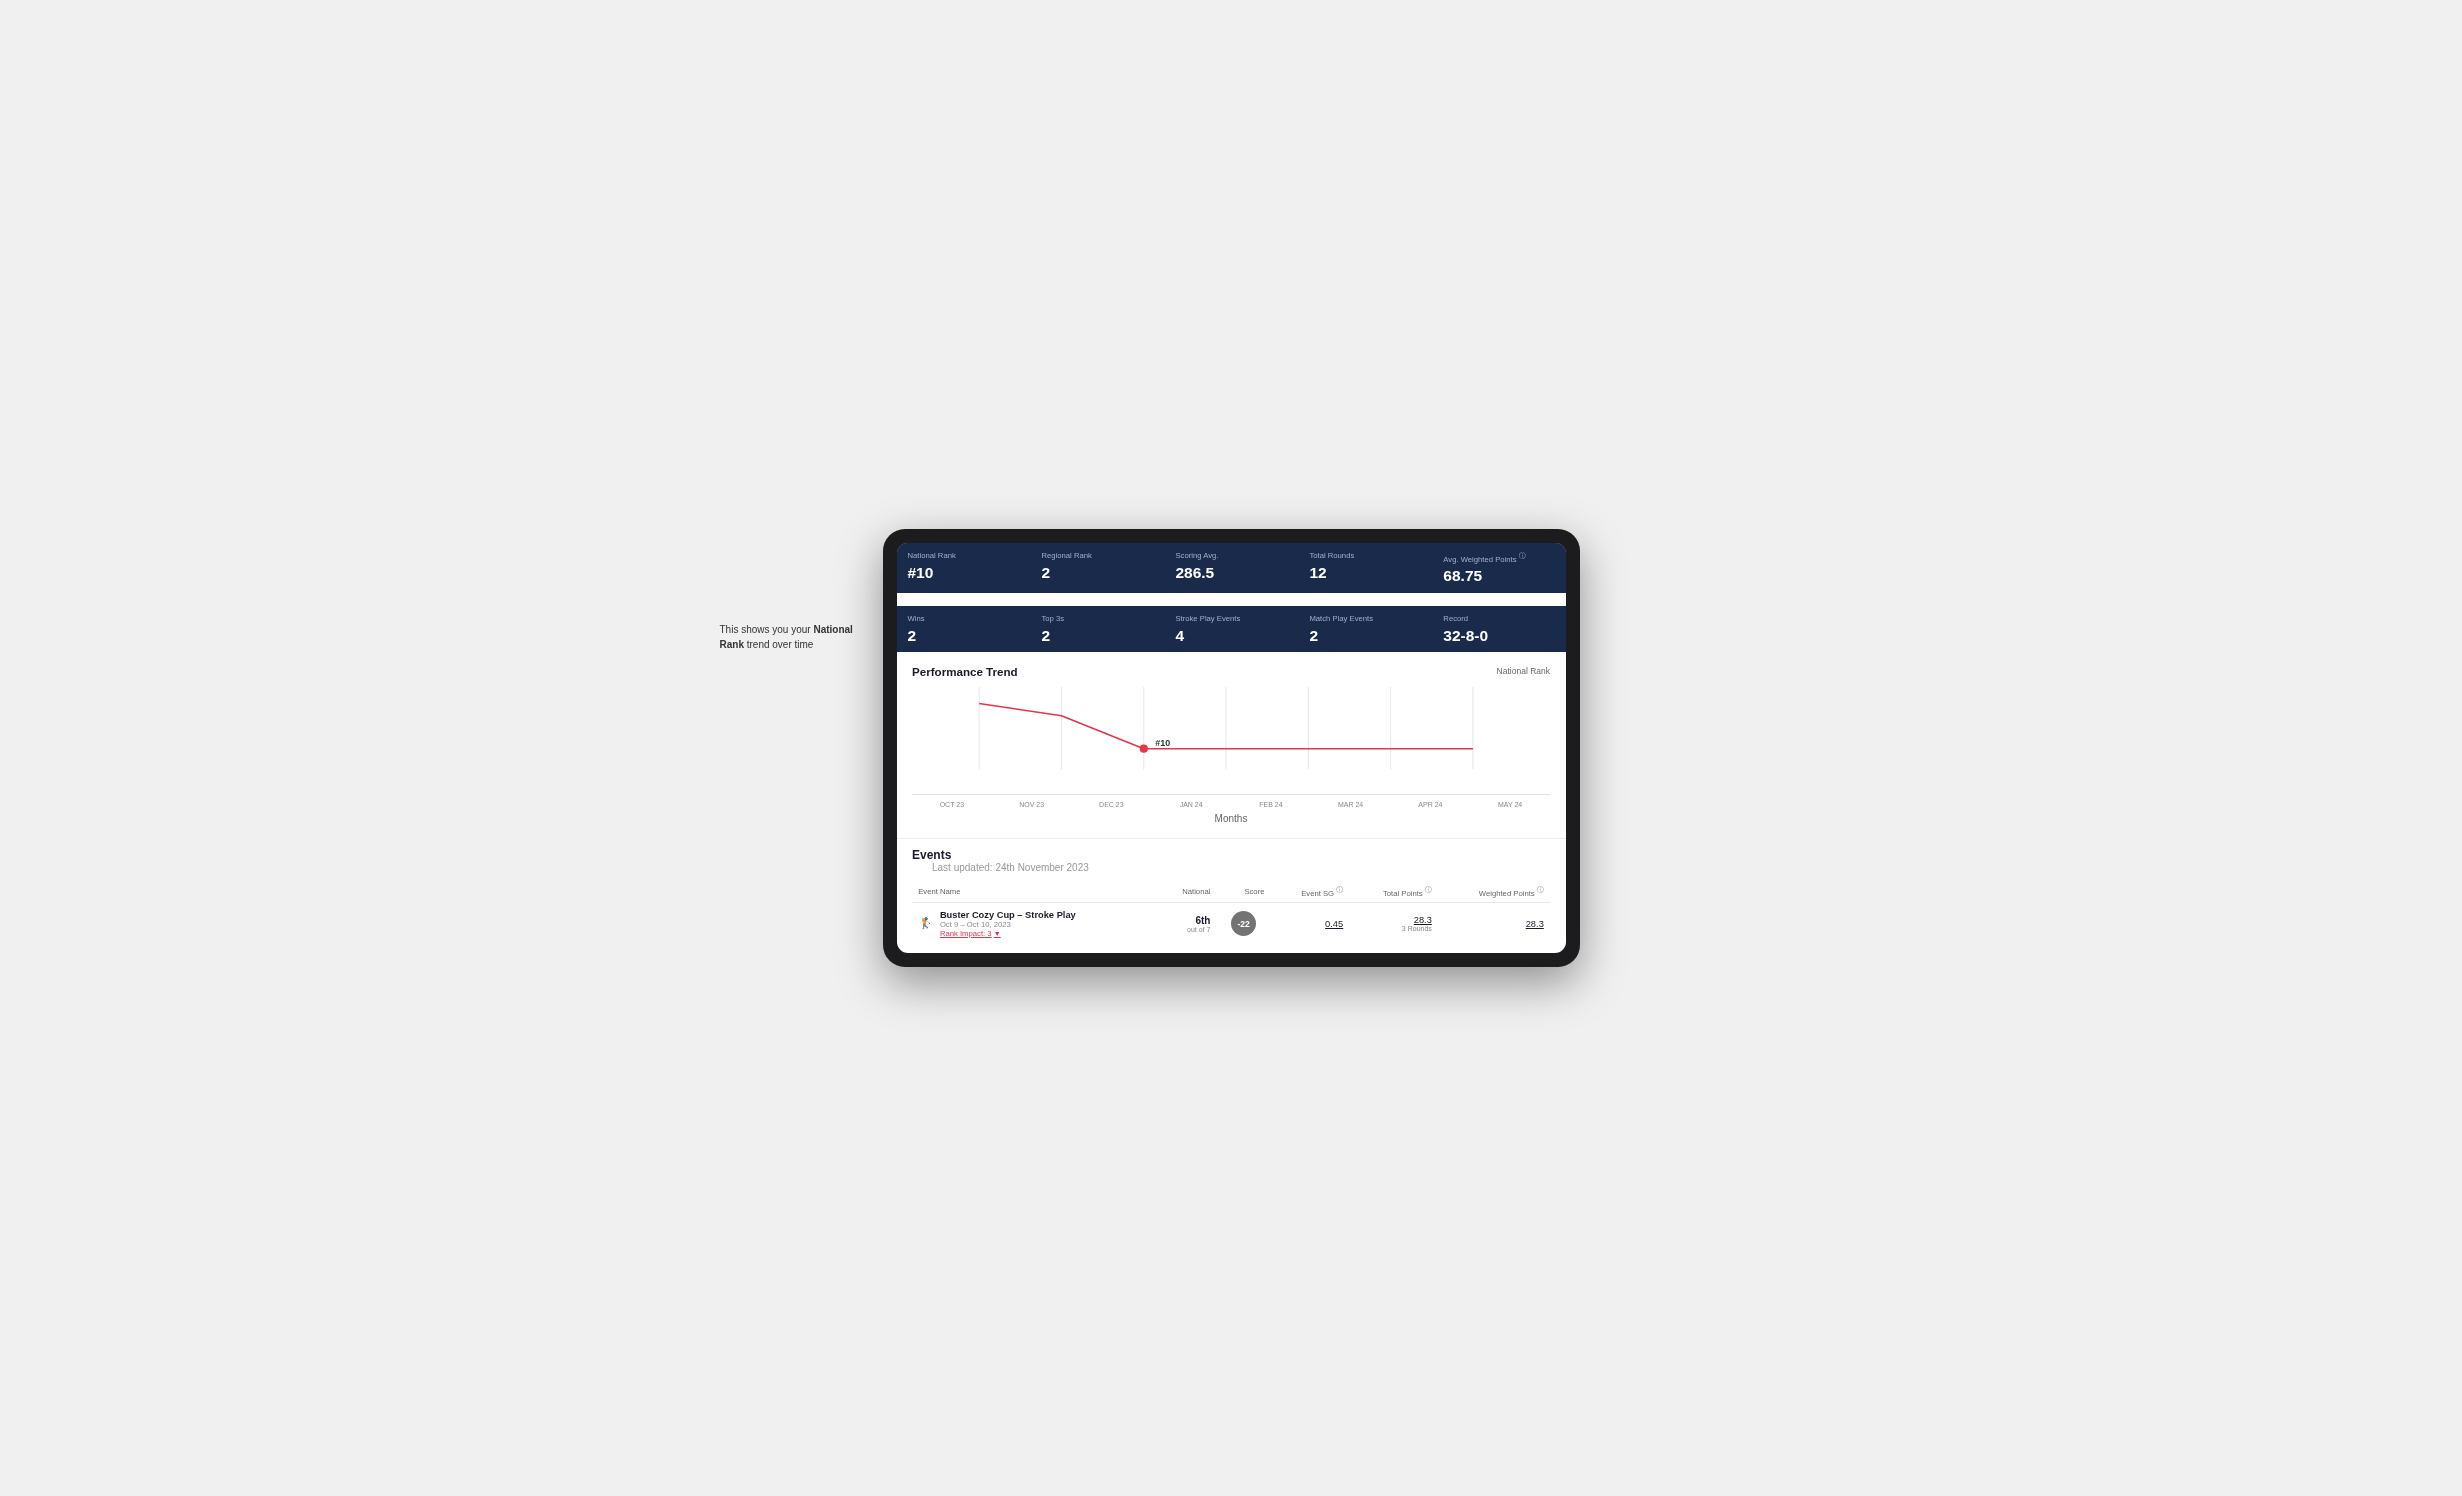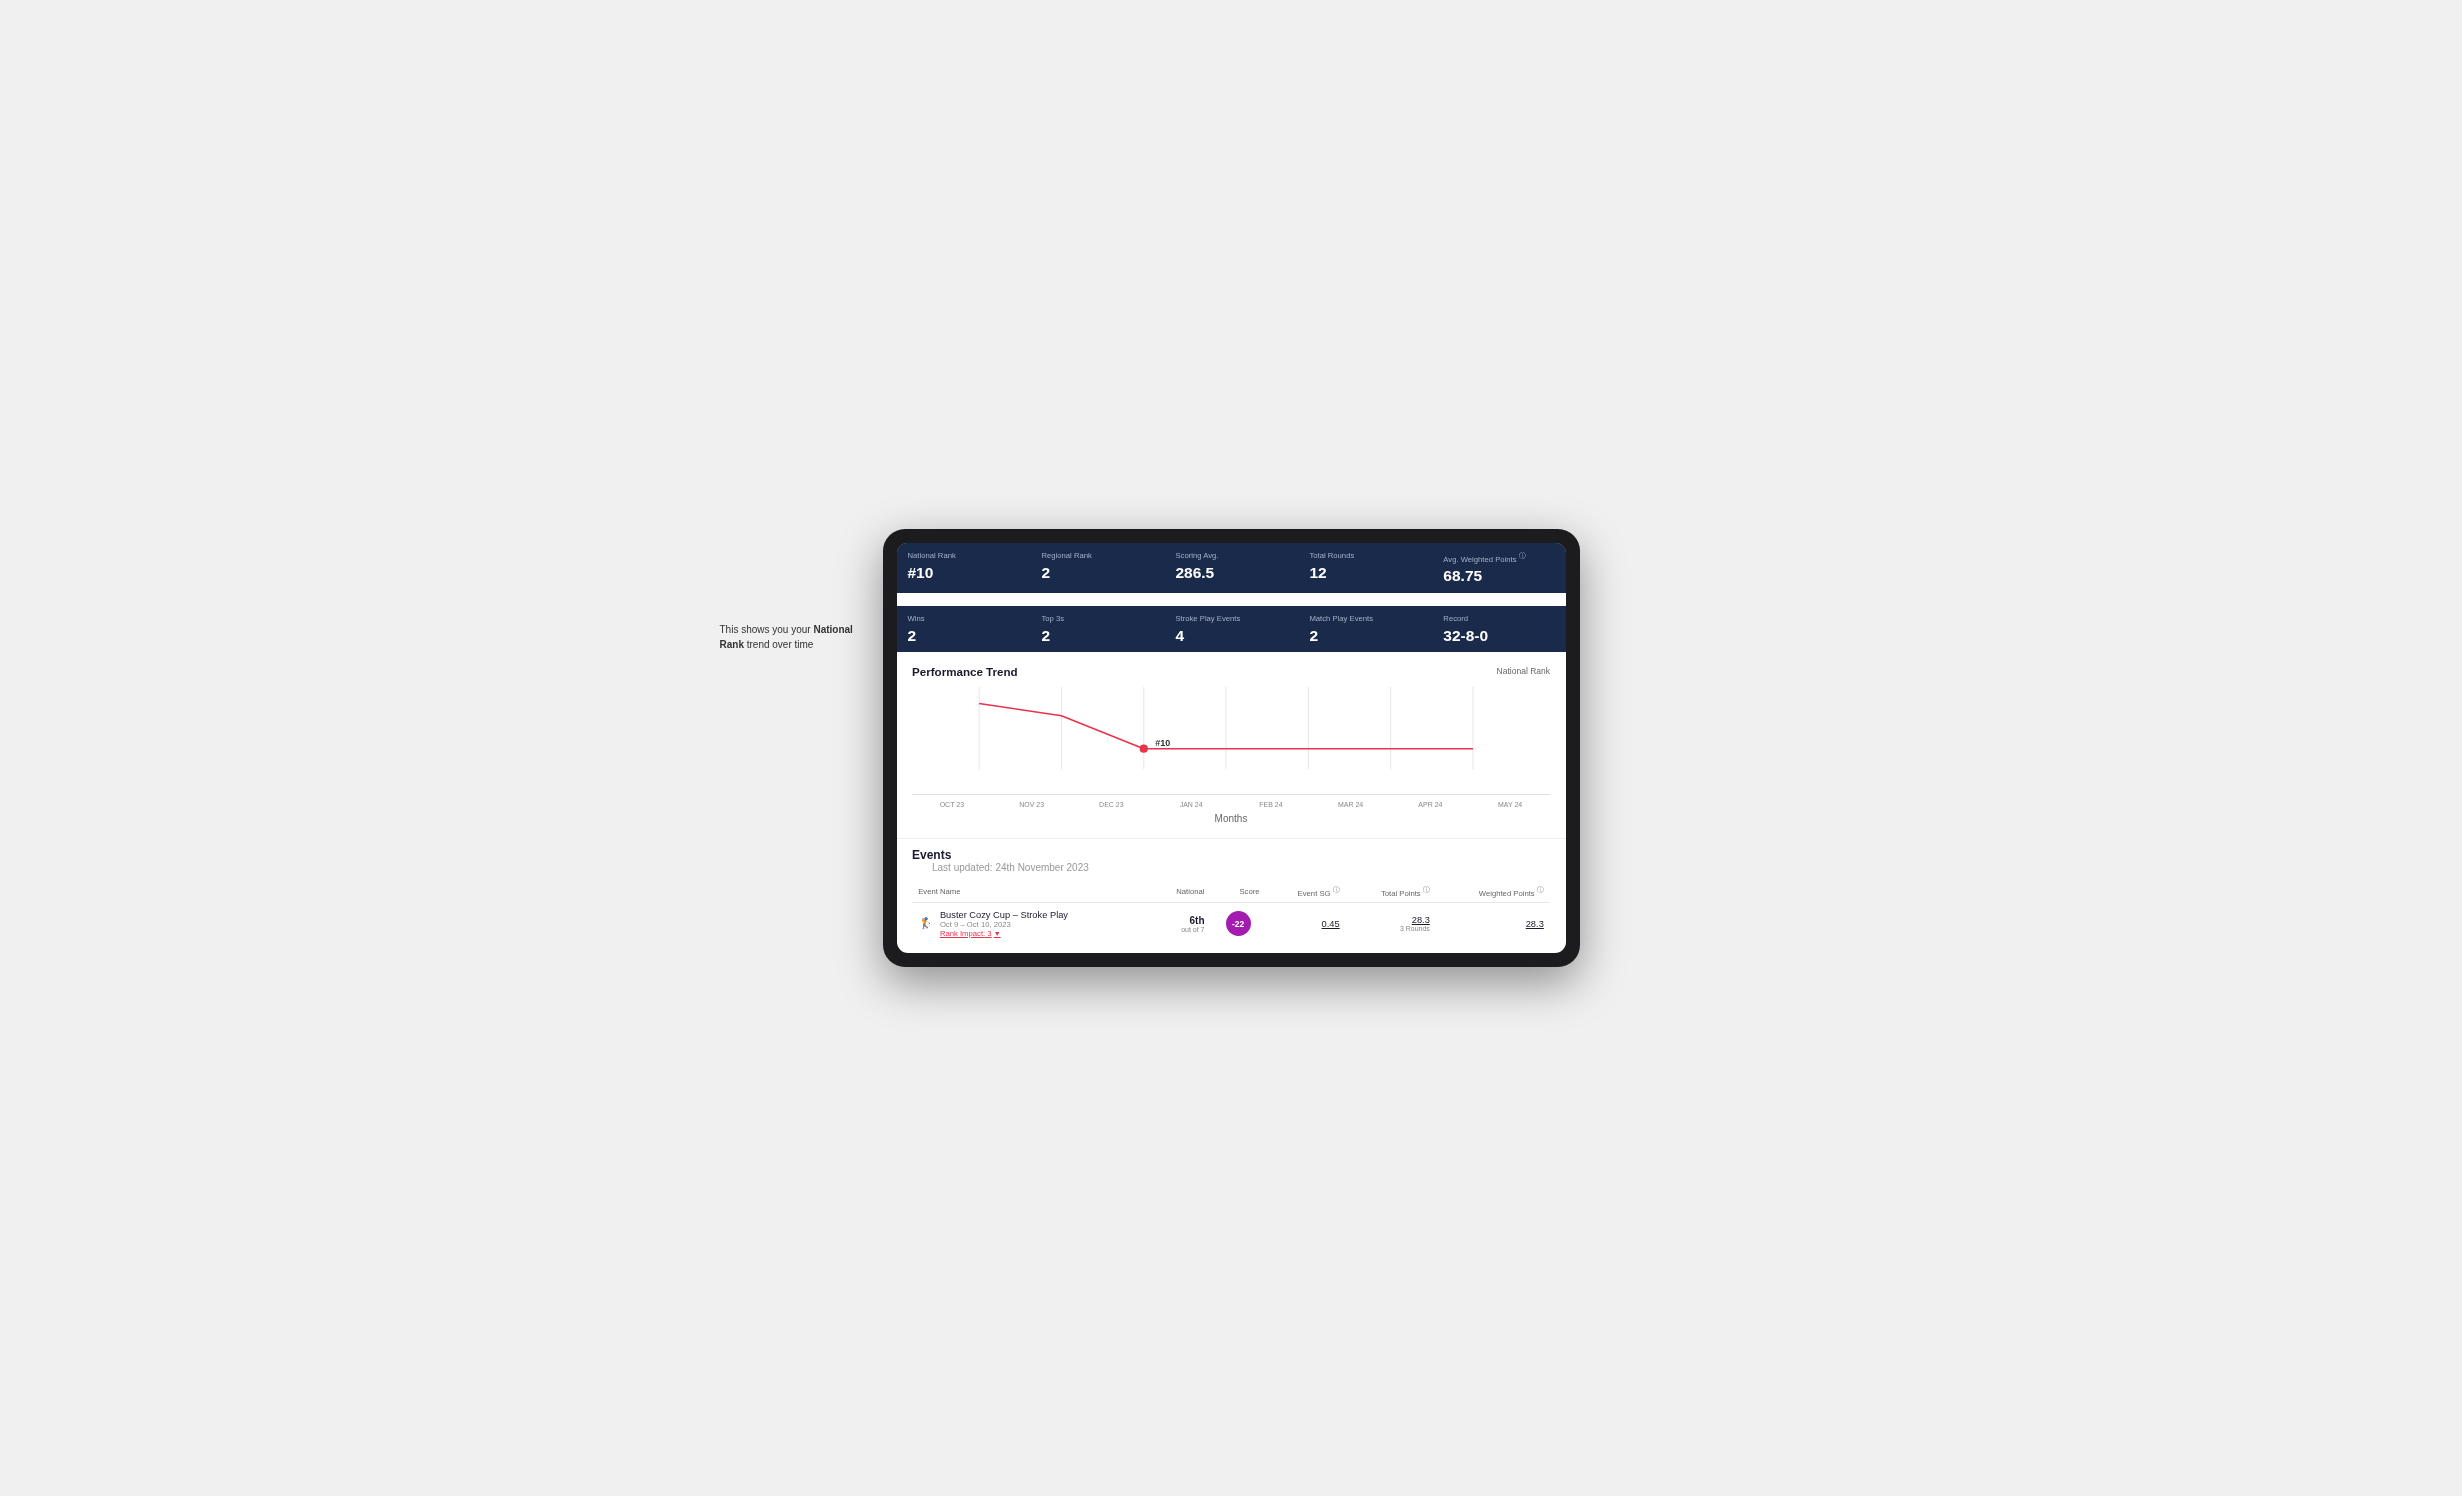--- a/index.html
+++ b/index.html
@@ -199,21 +199,21 @@
 
     .event-icon {
       width: 15.5px;
       text-align: center;
       color: #1a2a4a;
       font-size: 11px;
     }
 
     .event-name {
       font-size: 9.3px;
-      font-weight: 400;
+      font-weight: 700;
       color: #1a1a2e;
       text-align: right;
     }
 
     .event-date {
       font-size: 7.7px;
       color: #888;
     }
 
     .event-rank-impact {
@@ -233,21 +233,21 @@
       color: #1a1a2e;
     }
 
     .position-sub {
       font-size: 7px;
       color: #888;
       text-align: right;
     }
 
     .score-badge {
-      background: #a21caf;
+      background: #737373;
       color: #fff;
       border-radius: 50%;
       width: 25px;
       height: 25px;
       display: flex;
       align-items: center;
       justify-content: center;
       font-size: 8.5px;
       font-weight: 700;
       margin: 0 auto;

